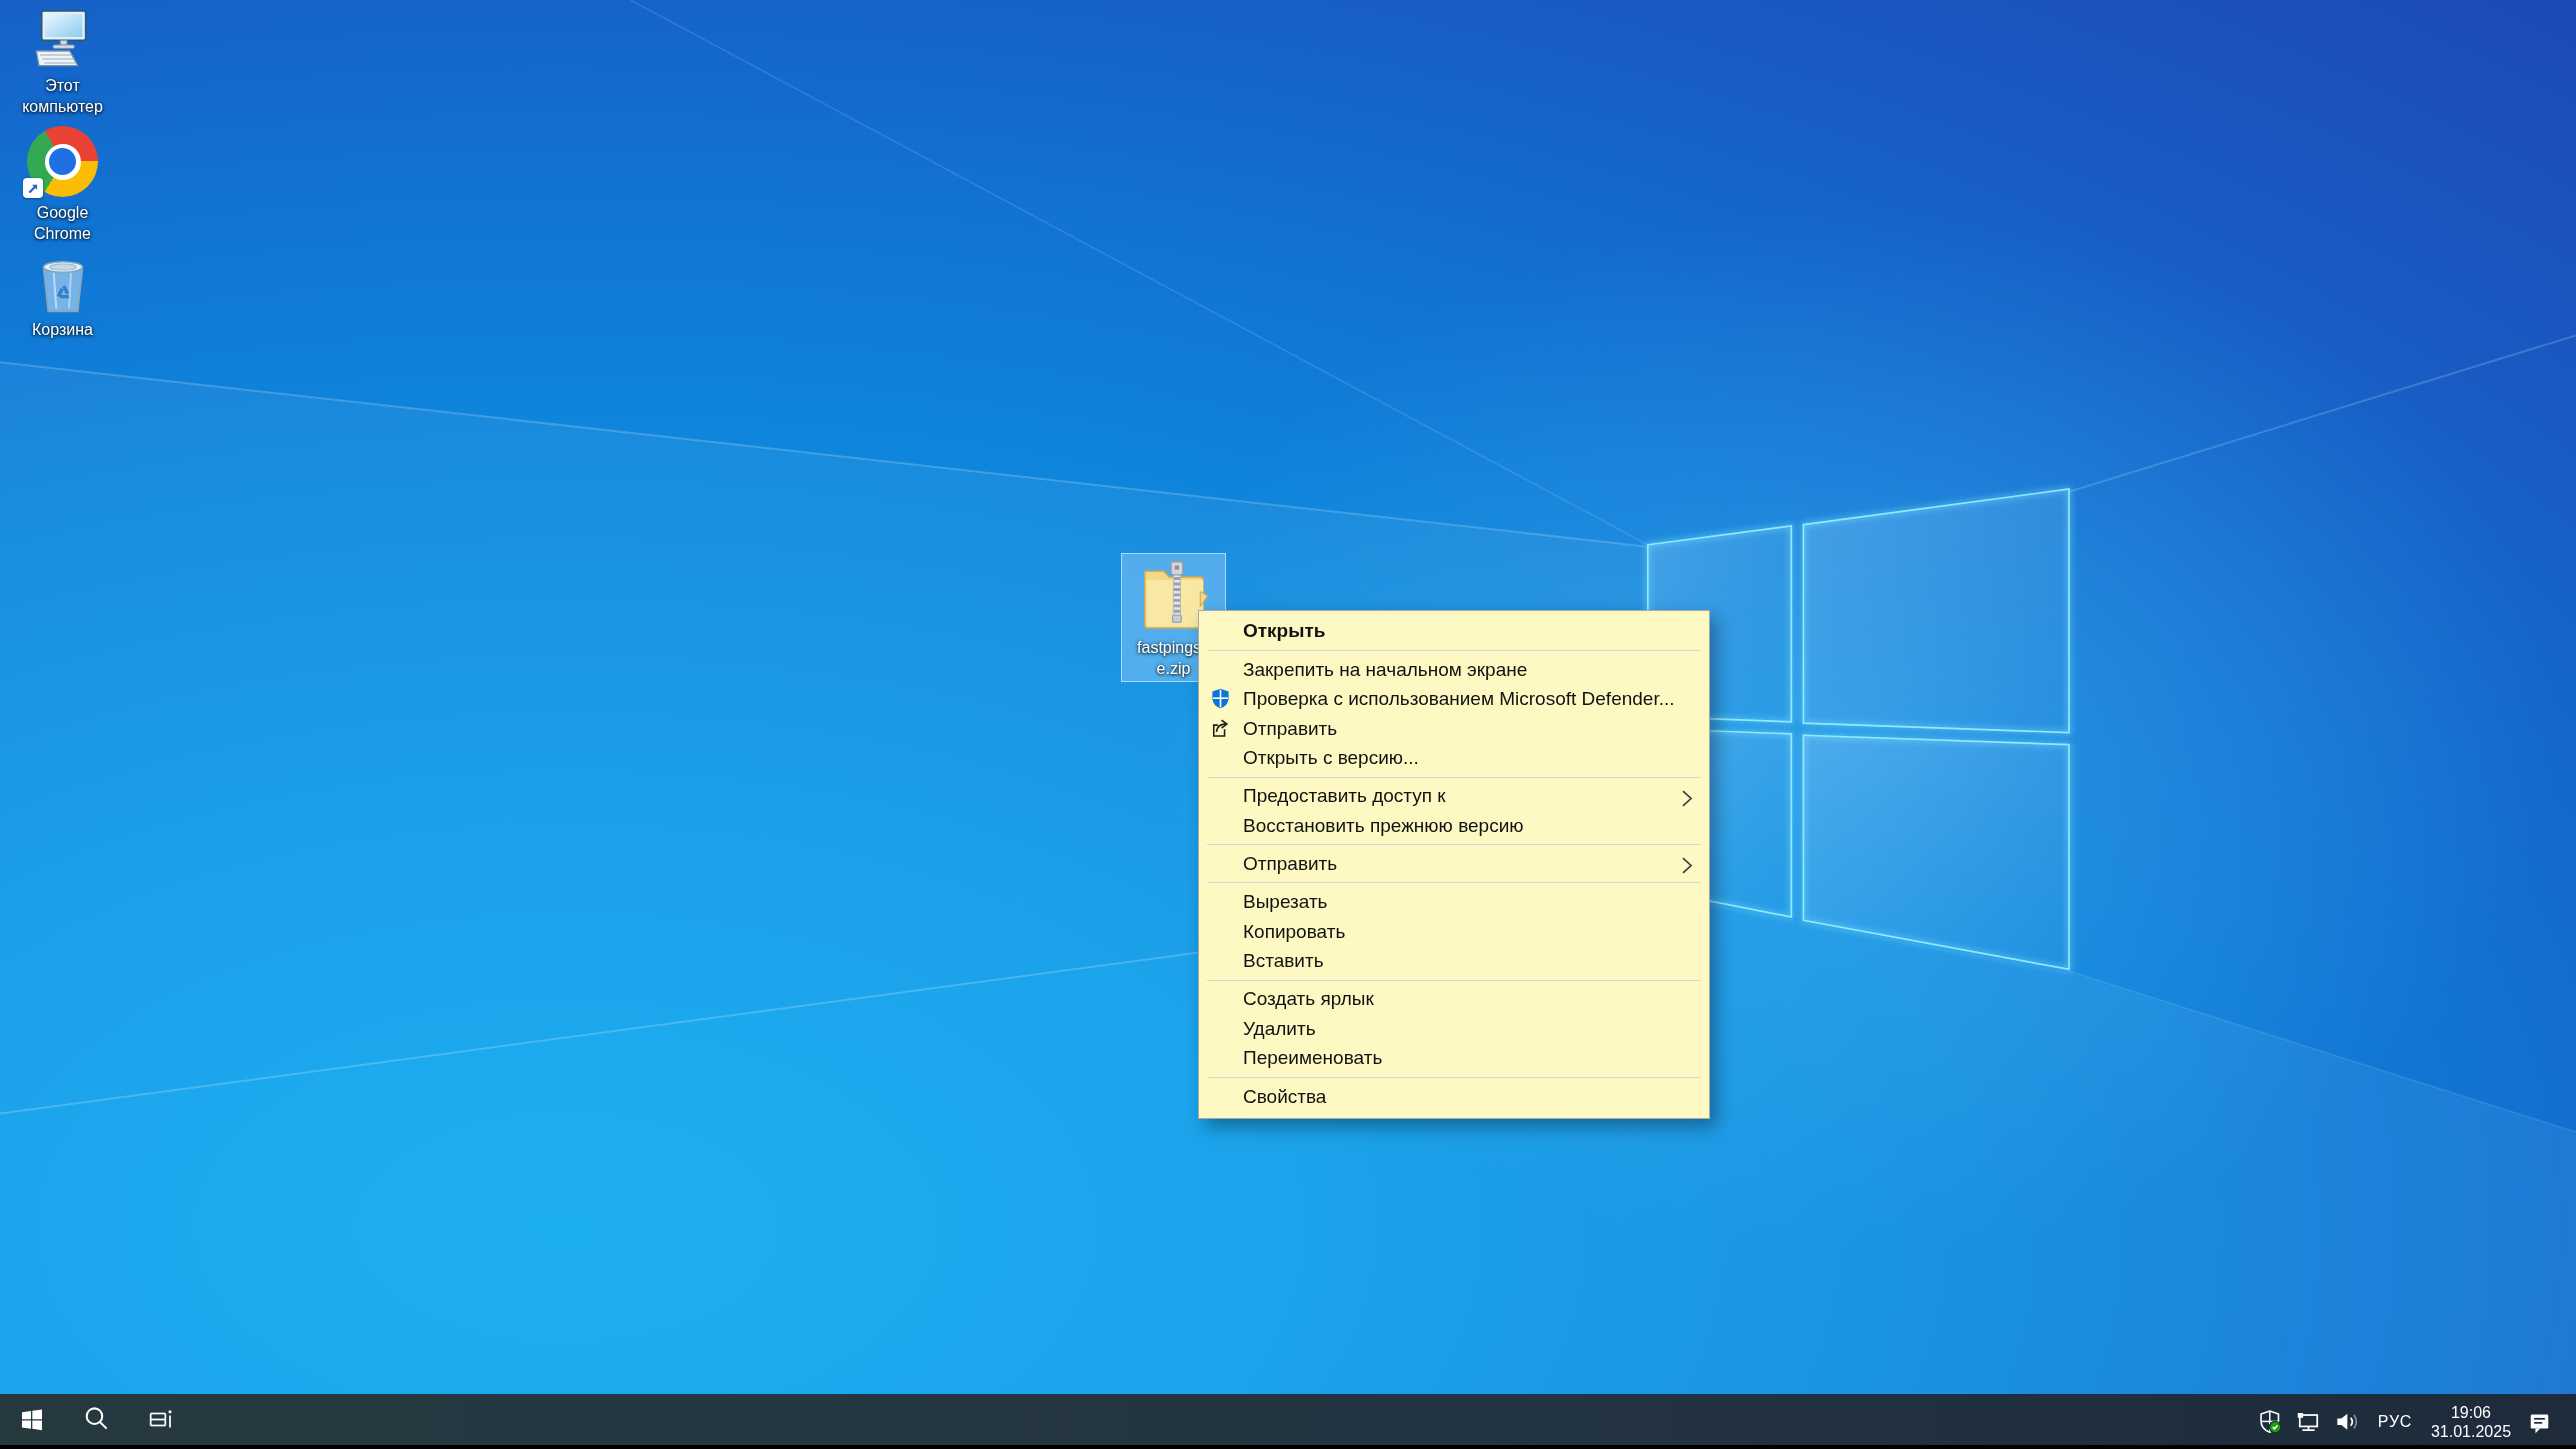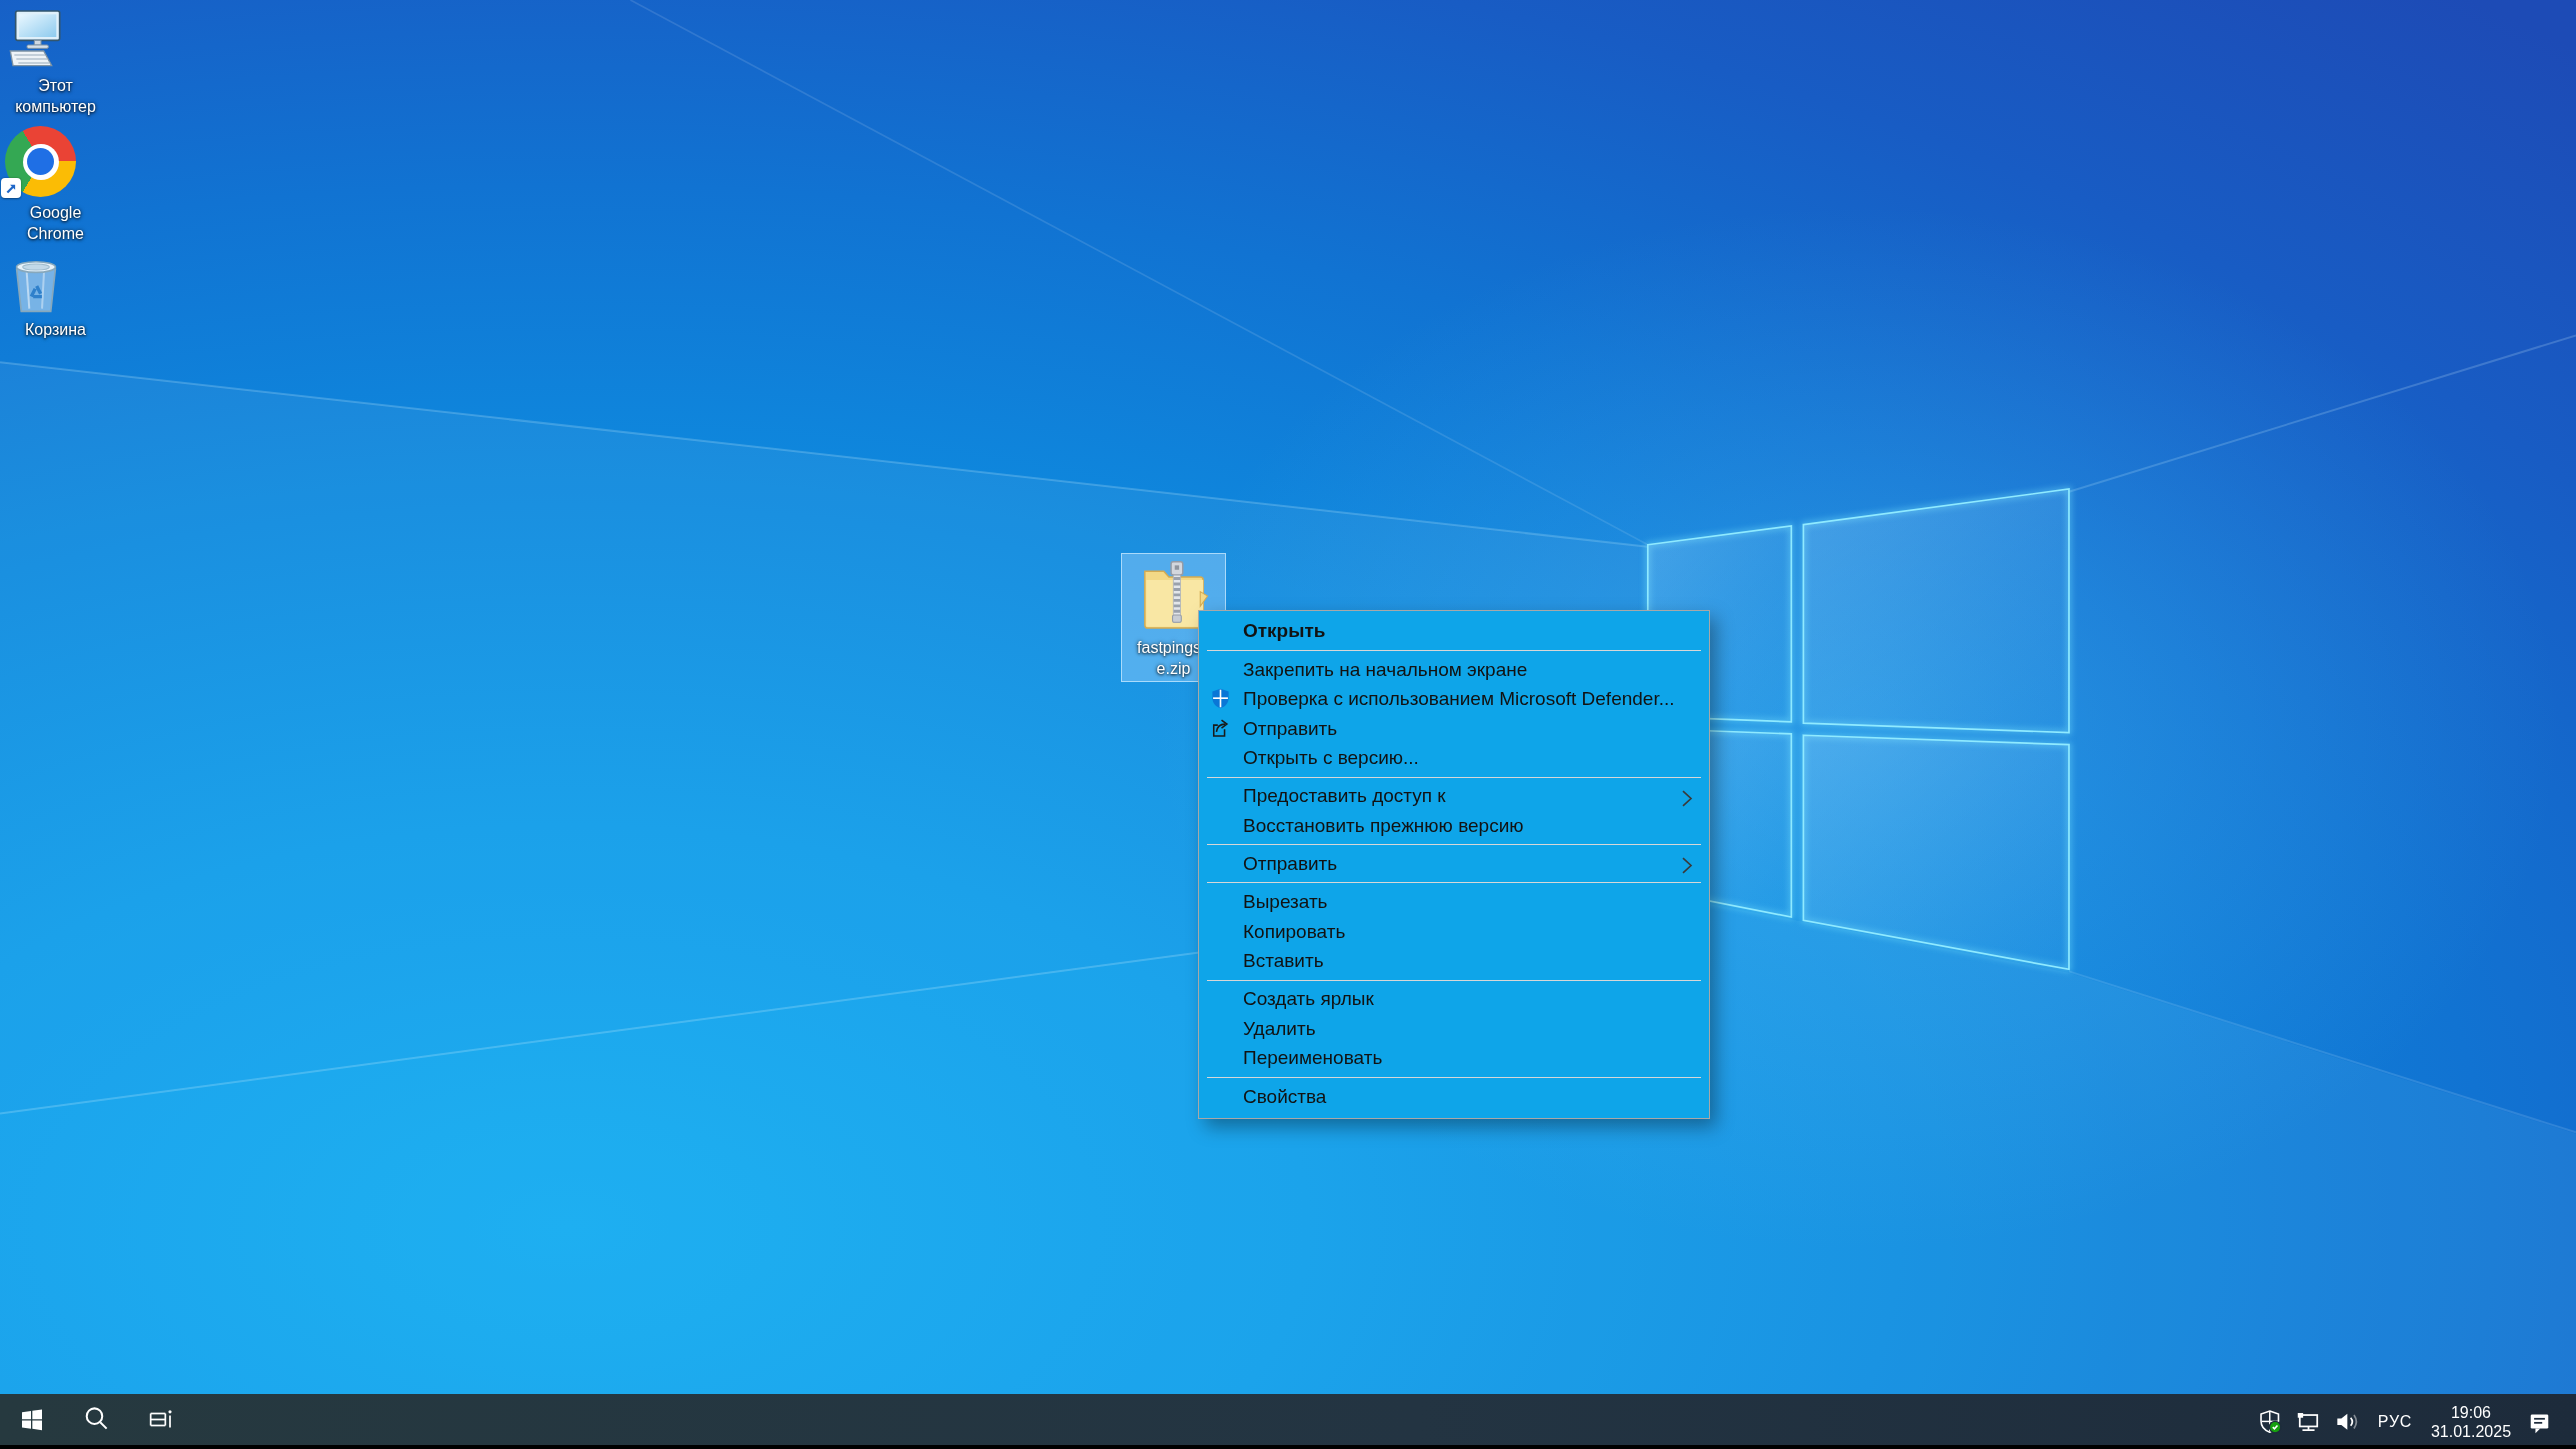--- a/index.html
+++ b/index.html
@@ -1,22 +1,22 @@
 <!DOCTYPE html>
 <html style="font-size:10.7px"><head>
 <meta charset="utf-8">
 <style>
   html,body{margin:0;padding:0;background:#000;}
   .screen{position:relative;width:2576px;height:1449px;overflow:hidden;
           font-family:"Liberation Sans",sans-serif;}
   .wallpaper{position:absolute;left:0;top:0;width:2576px;height:1394px;display:block;}
 
   
-  .desk-icon{position:absolute;left:5px;width:101px;display:flex;flex-direction:column;
-             cursor:default;}
+  .desk-icon{position:absolute;left:12px;width:101px;display:flex;flex-direction:column;
+             align-items:center;cursor:default;}
   .di-label{margin-top:5.4px;text-align:center;color:#fff;font-size:16px;line-height:21px;
             text-shadow:0 1.3px 2.7px rgba(0,0,0,.85),0 0 4.7px rgba(0,0,0,.55);}
   .chrome-logo{position:relative;width:71px;height:71px;border-radius:50%;
     background:conic-gradient(from 90deg,#fbbc05 0 120deg,#34a853 120deg 240deg,#ea4335 240deg 360deg);}
   .chrome-logo::before{content:"";position:absolute;left:50%;top:50%;width:36px;height:36px;
     margin:-18px 0 0 -18px;border-radius:50%;background:#fff;}
   .chrome-logo::after{content:"";position:absolute;left:50%;top:50%;width:27px;height:27px;
     margin:-13.4px 0 0 -13.4px;border-radius:50%;background:#1f6fe5;}
   .chrome-badge{position:absolute;left:-4px;bottom:-1.3px;width:20px;height:20px;background:#fff;
     border-radius:4px;box-shadow:0 0.7px 2px rgba(0,0,0,.4);z-index:2;display:flex;
@@ -24,21 +24,21 @@
 
   
   .zip-cell{position:absolute;left:1121px;top:553px;width:103px;height:127px;
     background:rgba(160,213,255,.42);border:0.7px solid rgba(200,233,255,.75);
     display:flex;flex-direction:column;align-items:center;}
   .zip-label{margin-top:4px;text-align:center;color:#fff;font-size:16px;line-height:21px;
     text-shadow:0 1.3px 2.7px rgba(0,0,0,.85),0 0 4.7px rgba(0,0,0,.55);}
 
   
   .context-menu{position:absolute;left:1198px;top:610px;width:512px;box-sizing:border-box;
-    background:#0ea5e9;border:1.3px solid #a8a8a8;padding:5.4px 0 6.7px 0;
+    background:#fef9c3;border:1.3px solid #a8a8a8;padding:5.4px 0 6.7px 0;
     box-shadow:6.7px 8px 17.4px rgba(0,0,0,.35);z-index:10;}
   .menu-item{position:relative;height:29.5px;line-height:29.5px;padding-left:44px;
     font-size:19px;color:#121212;white-space:nowrap;}
   .menu-item.bold{font-weight:700;}
   .menu-item.highlight{background:#ffffff;}
   .mi-icon{position:absolute;left:10px;top:3.4px;width:23px;height:23px;}
   .mi-icon svg{display:block;}
   .mi-chev{position:absolute;right:16px;top:5.4px;width:12px;height:19px;}
   .menu-sep{height:0.7px;background:#d7d7d7;margin:4px 8px;}
   .red-frame{position:absolute;left:-1.3px;right:-1.3px;top:-2px;bottom:-2px;

